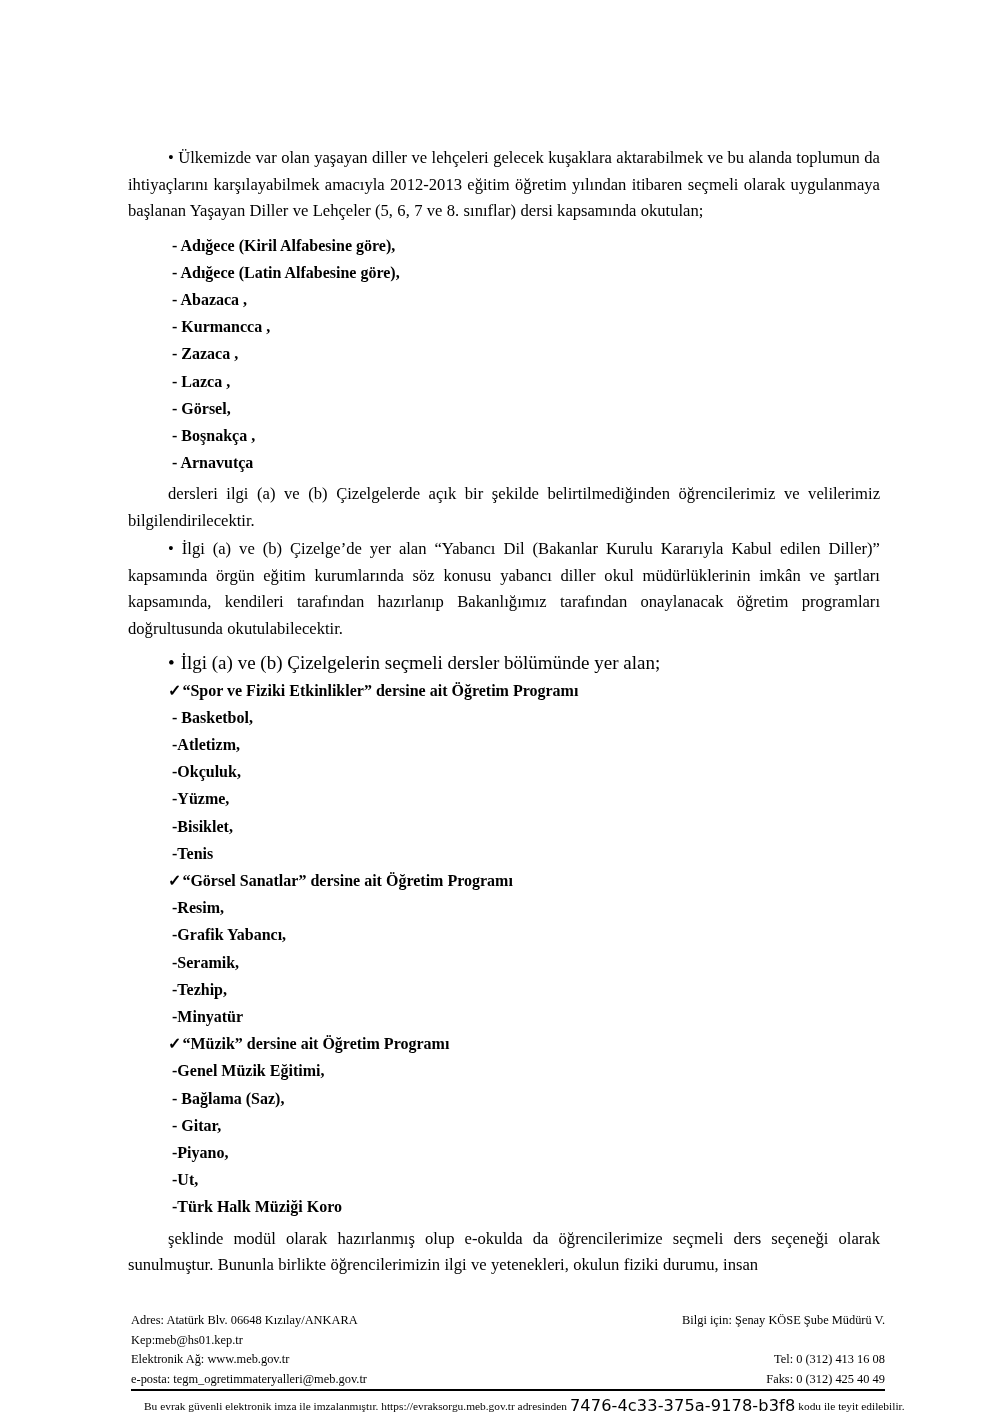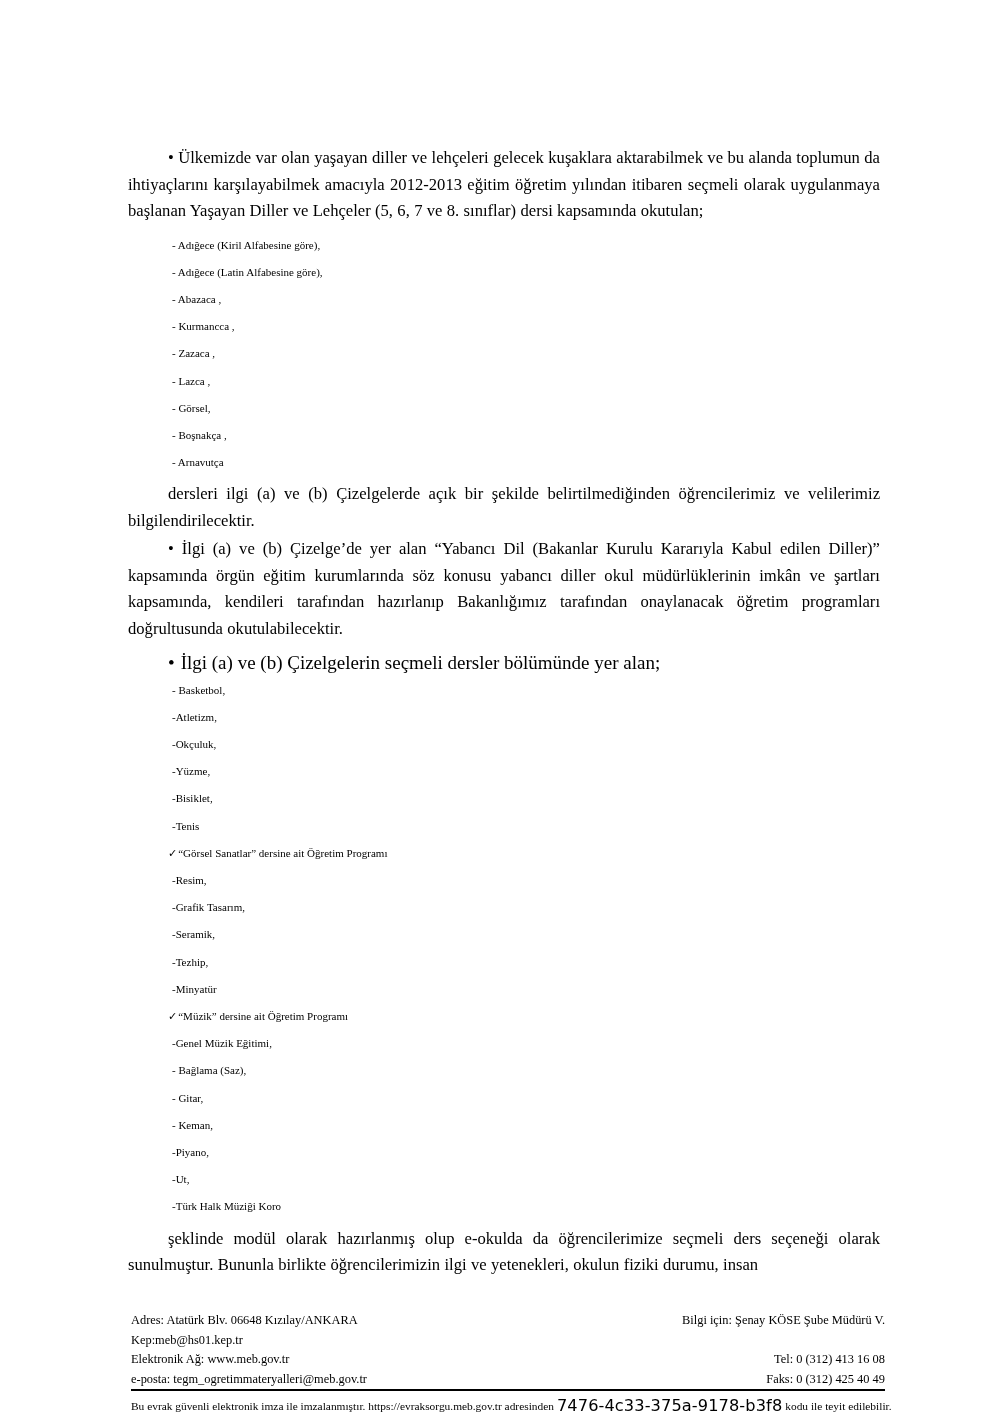--- a/index.html
+++ b/index.html
@@ -43,24 +43,25 @@
     text-justify: inter-word;
     word-spacing: 0.2px;
   }
 
   p.para.last-left {
     text-align: justify;
   }
 
   
   .item {
-    font-size: 11px;
+    font-size: 16px;
     line-height: 27.2px;
     padding-left: 44px;
     white-space: pre;
+    font-weight: bold;
   }
 
   .item.check {
     padding-left: 40px;
   }
 
   .item.check .tick {
     display: inline-block;
     margin-right: 1px;
   }
@@ -99,21 +100,21 @@
     position: absolute;
     left: 131px;
     top: 1362px;
     width: 754px;
     height: 2px;
     background: #000000;
   }
 
   .esign {
     position: absolute;
-    left: 131px;
+    left: 144px;
     top: 1370px;
     width: 758px;
     font-size: 11.4px;
     line-height: 17px;
     text-align: center;
     white-space: nowrap;
   }
   .esign .code {
     font-family: "DejaVu Sans", sans-serif;
     font-size: 16.2px;
@@ -148,39 +149,39 @@
     <p class="para">dersleri  ilgi (a) ve (b) Çizelgelerde açık bir şekilde belirtilmediğinden  öğrencilerimiz  ve velilerimiz bilgilendirilecektir.</p>
 
     <p class="para">• İlgi (a) ve (b) Çizelge’de yer alan “Yabancı Dil (Bakanlar Kurulu Kararıyla Kabul edilen Diller)” kapsamında örgün eğitim kurumlarında söz konusu yabancı diller okul müdürlüklerinin imkân ve şartları kapsamında, kendileri tarafından hazırlanıp Bakanlığımız tarafından onaylanacak öğretim programları doğrultusunda okutulabilecektir.</p>
 
     <div class="spacer-sm"></div>
 
     <div class="bulletline">
       <span class="dot">•</span><span>İlgi (a) ve (b) Çizelgelerin seçmeli dersler bölümünde yer alan;</span>
     </div>
 
+    <div class="item check"><span class="tick">✓</span><span>“Spor ve Fiziki Etkinlikler” dersine ait Öğretim Programı</span></div>
     <div class="item">- Basketbol,</div>
     <div class="item">-Atletizm,</div>
     <div class="item">-Okçuluk,</div>
     <div class="item">-Yüzme,</div>
     <div class="item">-Bisiklet,</div>
     <div class="item">-Tenis</div>
 
     <div class="item check"><span class="tick">✓</span><span>“Görsel Sanatlar” dersine ait Öğretim Programı</span></div>
     <div class="item">-Resim,</div>
-    <div class="item">-Grafik Tasarım,</div>
+    <div class="item">-Grafik Yabancı,</div>
     <div class="item">-Seramik,</div>
     <div class="item">-Tezhip,</div>
     <div class="item">-Minyatür</div>
 
     <div class="item check"><span class="tick">✓</span><span>“Müzik” dersine ait Öğretim Programı</span></div>
     <div class="item">-Genel Müzik Eğitimi,</div>
     <div class="item">- Bağlama (Saz),</div>
     <div class="item">- Gitar,</div>
-    <div class="item">- Keman,</div>
     <div class="item">-Piyano,</div>
     <div class="item">-Ut,</div>
     <div class="item">-Türk Halk Müziği Koro</div>
 
     <div class="spacer-sm"></div>
 
     <p class="para last-left">şeklinde  modül  olarak  hazırlanmış  olup  e-okulda  da  öğrencilerimize  seçmeli  ders  seçeneği olarak sunulmuştur.  Bununla  birlikte öğrencilerimizin ilgi ve yetenekleri, okulun fiziki durumu, insan</p>
 
   </div>
 

